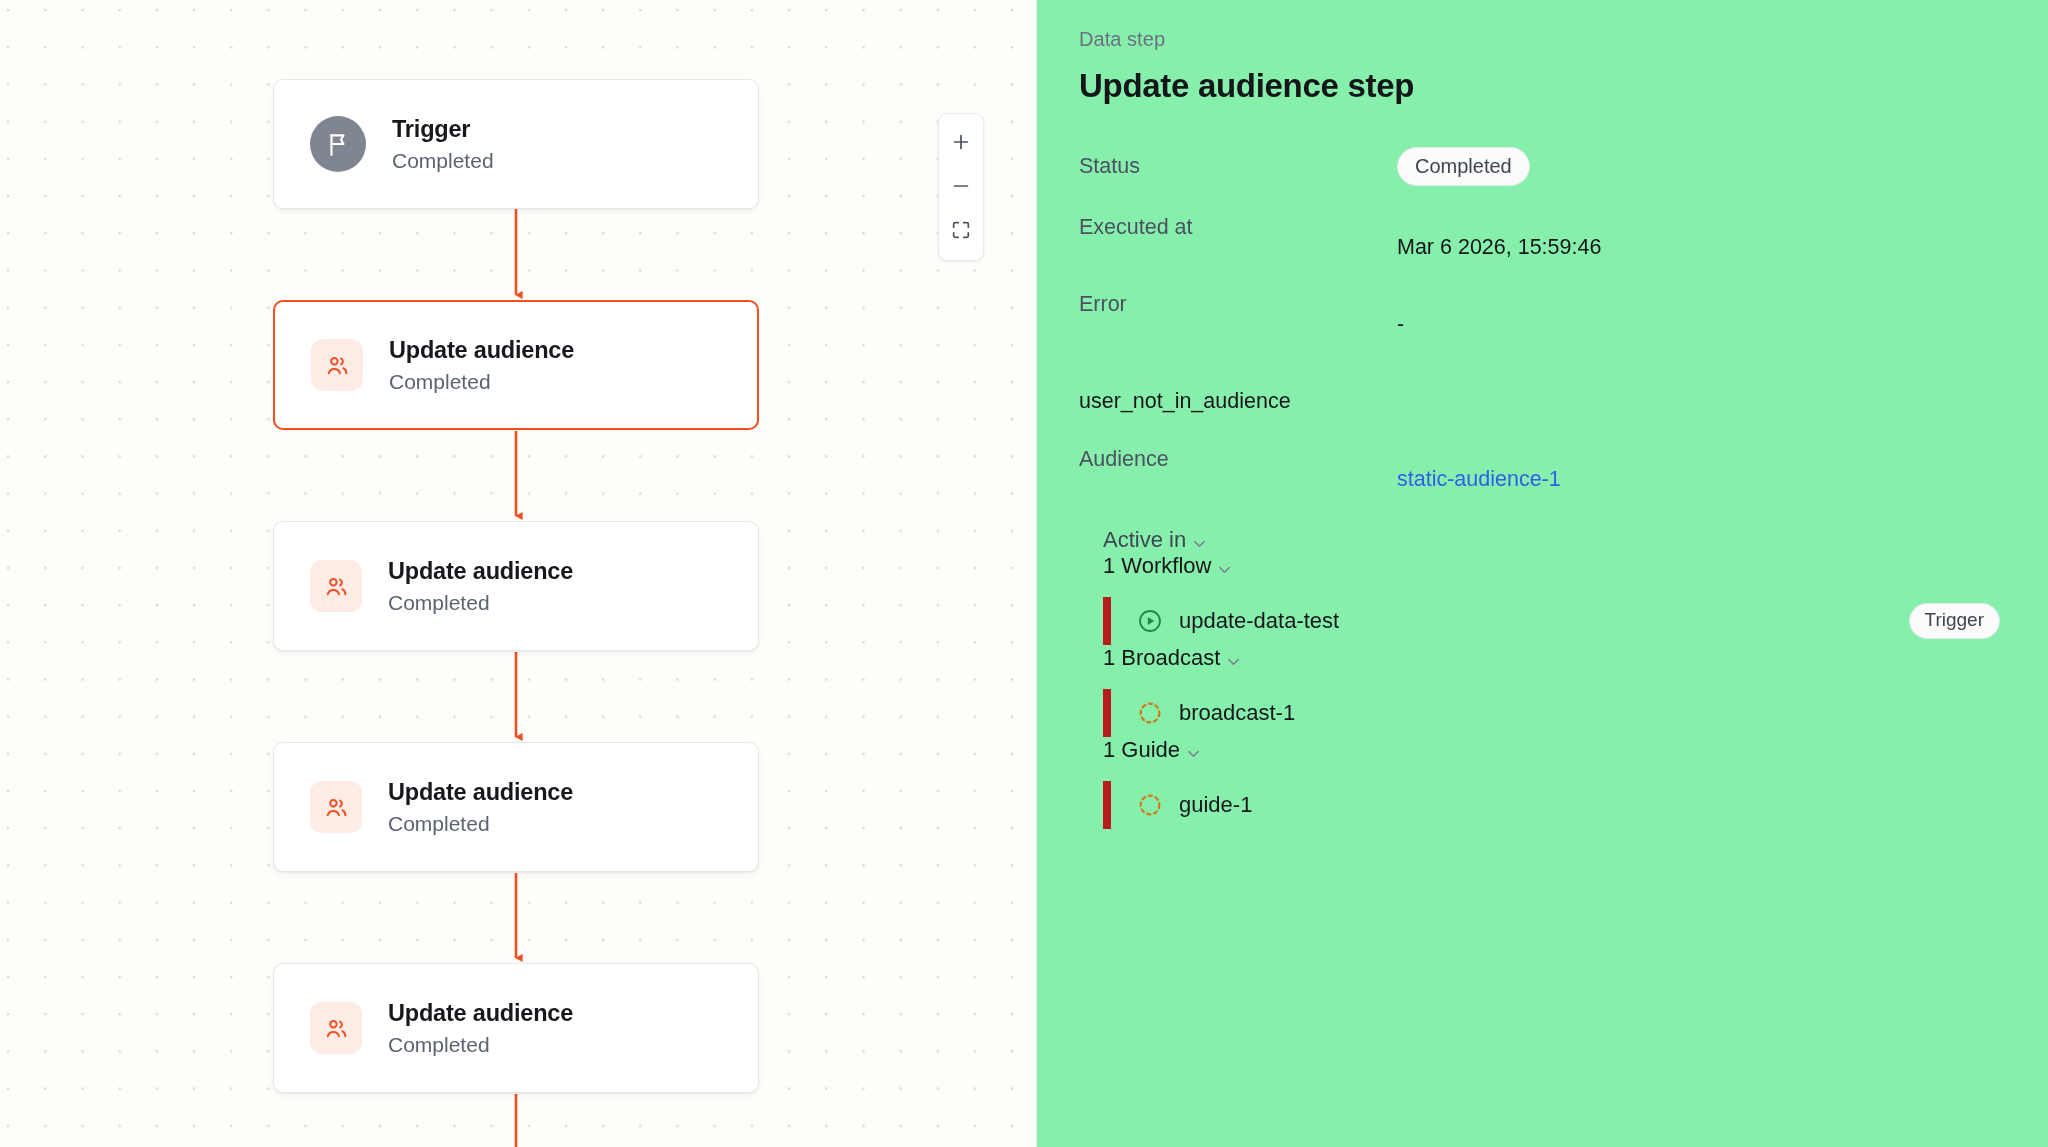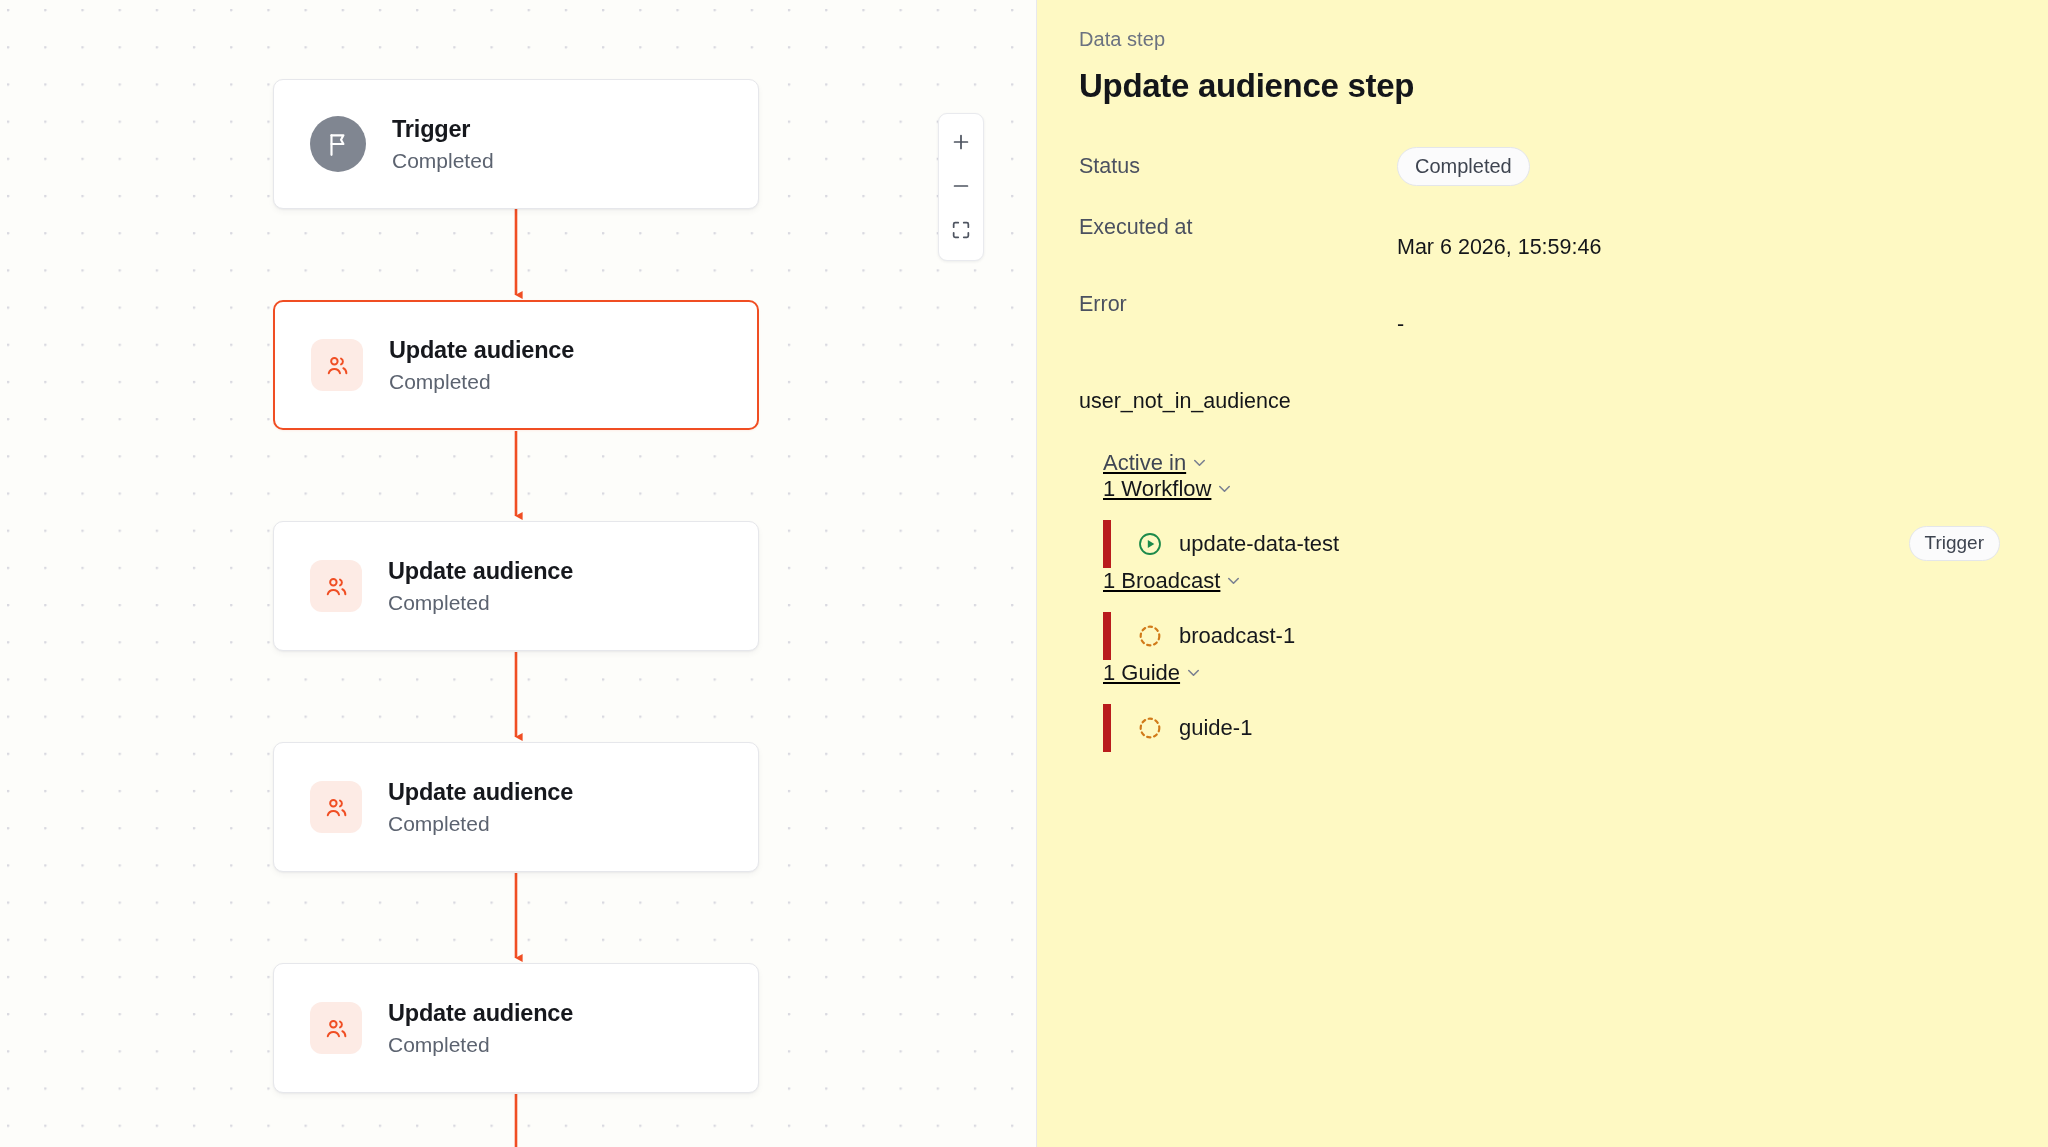--- a/index.html
+++ b/index.html
@@ -97,21 +97,21 @@
     display: flex; align-items: center; justify-content: center;
     cursor: pointer;
     color: #4e5460;
     background: transparent; border: none;
   }
 
   
   #panel {
     flex: 1;
     height: 1147px;
-    background: #fef9c3;
+    background: #86efac;
     padding: 28px 40px 0 42px;
     overflow: hidden;
     position: relative;
   }
   #panel-eyebrow {
     font-size: 20px;
     color: #6b7280;
     font-weight: 400;
     letter-spacing: 0.05px;
     margin-bottom: 16px;
@@ -160,25 +160,24 @@
     line-height: 1.2;
   }
 
   
   #active-in-block {
     margin-top: 32px;
     padding-left: 24px;
   }
   .collapse-head {
     display: flex;
-    align-items: center;
+    align-items: flex-end;
     gap: 4px;
     cursor: pointer;
     user-select: none;
-    text-decoration: underline;
   }
   .collapse-head .ch-label {
     font-size: 22px;
     color: #3f4654;
     font-weight: 400;
   }
   .group-head .ch-label { color: #14161a; }
   .chev { display: inline-flex; color: #7a8091; }
 
   .group { }
@@ -353,20 +352,24 @@
       <div class="detail-row">
         <div class="detail-label">Error</div>
         <div class="detail-value">-</div>
       </div>
 
 
       <div class="detail-row">
         <div class="detail-value">user_not_in_audience</div>
       </div>
 
+      <div class="detail-row">
+        <div class="detail-label">Audience</div>
+        <div class="detail-value link">static-audience-1</div>
+      </div>
 
     </div>
 
     <div id="active-in-block">
 
       <div class="collapse-head">
         <span class="ch-label">Active in</span>
         <span class="chev">
           <svg width="19" height="19" viewBox="0 0 24 24" fill="none" stroke="currentColor" stroke-width="2" stroke-linecap="round" stroke-linejoin="round">
             <path d="M6 9.5 12 15.5 18 9.5"></path>

